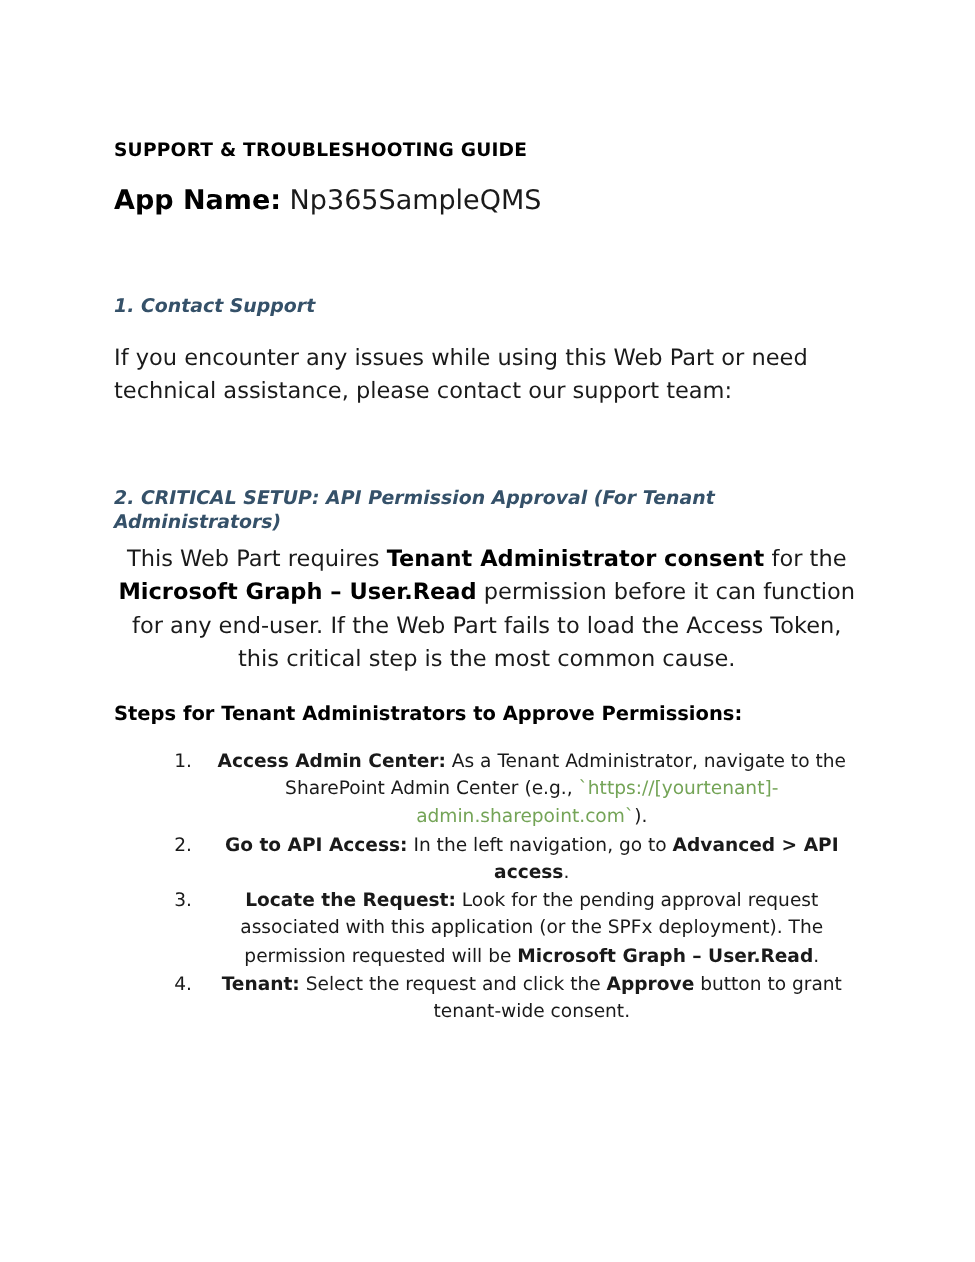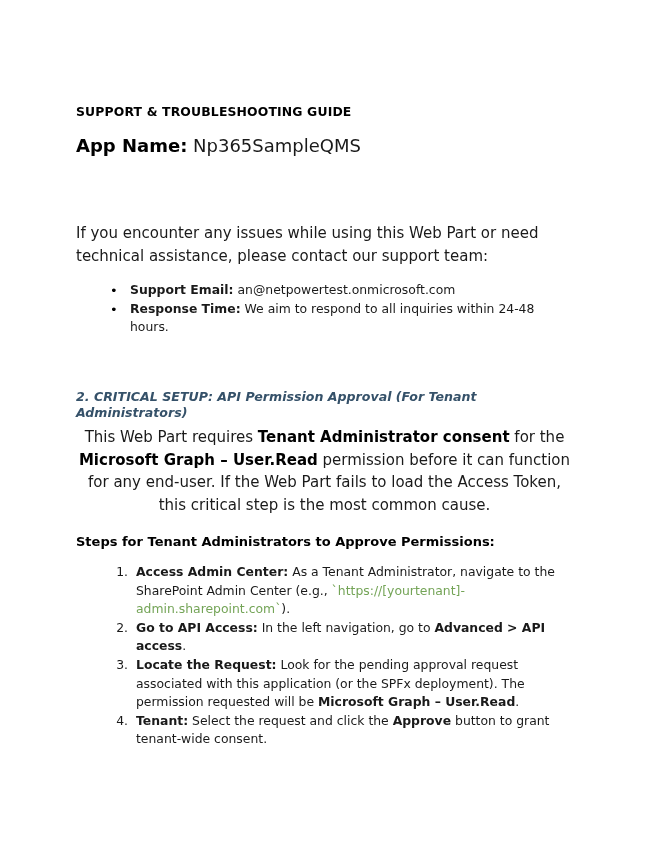--- a/index.html
+++ b/index.html
@@ -19,21 +19,21 @@
     width: 650px;
     height: 841px;
     background: #ffffff;
     box-sizing: border-box;
     padding: 88px 77px 0 76px;
   }
   .doc-title {
     font-size: 12.4px;
     font-weight: bold;
     letter-spacing: 0.15px;
-    margin: 16px 0 16px 0;
+    margin: 4px 0 16px 0;
     color: #000000;
   }
   .meta-line {
     font-size: 18px;
     margin: 0 0 16px 0;
     color: #1a1a1a;
   }
   .meta-line .lbl {
     font-weight: bold;
     color: #000000;
@@ -87,20 +87,21 @@
   .sub-heading {
     font-size: 13px;
     margin: 17px 0 0 0;
     line-height: 1.45;
   }
   ol.steps {
     margin: 11px 0 0 0;
     padding: 0 0 0 34px;
     list-style: none;
     counter-reset: stepctr;
+    text-align: center;
   }
   ol.steps > li {
     position: relative;
     counter-increment: stepctr;
     font-size: 12.4px;
     line-height: 1.50;
     color: #1a1a1a;
     padding-left: 26px;
     margin: 0;
   }
@@ -125,27 +126,24 @@
 
 <div class="page">
 
   <h1 class="doc-title">SUPPORT &amp; TROUBLESHOOTING GUIDE</h1>
 
   <p class="meta-line"><span class="lbl">App Name:</span> <span>Np365SampleQMS</span></p>
 
 
   <div class="sec1-gap"></div>
 
+  <h2 class="section-heading">1. Contact Support</h2>
 
   <p class="para">If you encounter any issues while using this Web Part or need technical assistance, please contact our support team:</p>
 
-  <ul class="bullets">
-    <li><b>Support Email:</b> <span>an@netpowertest.onmicrosoft.com</span></li>
-    <li><b>Response Time:</b> <span>We aim to respond to all inquiries within 24-48 hours.</span></li>
-  </ul>
 
   <div class="sec2-gap"></div>
 
   <h2 class="section-heading">2. CRITICAL SETUP: API Permission Approval (For Tenant Administrators)</h2>
 
   <p class="para tight"><span>This Web Part requires </span><b>Tenant Administrator consent</b><span> for the </span><b>Microsoft Graph – User.Read</b><span> permission before it can function for any end-user. If the Web Part fails to load the Access Token, this critical step is the most common cause.</span></p>
 
   <p class="sub-heading">Steps for Tenant Administrators to Approve Permissions:</p>
 
   <ol class="steps">

